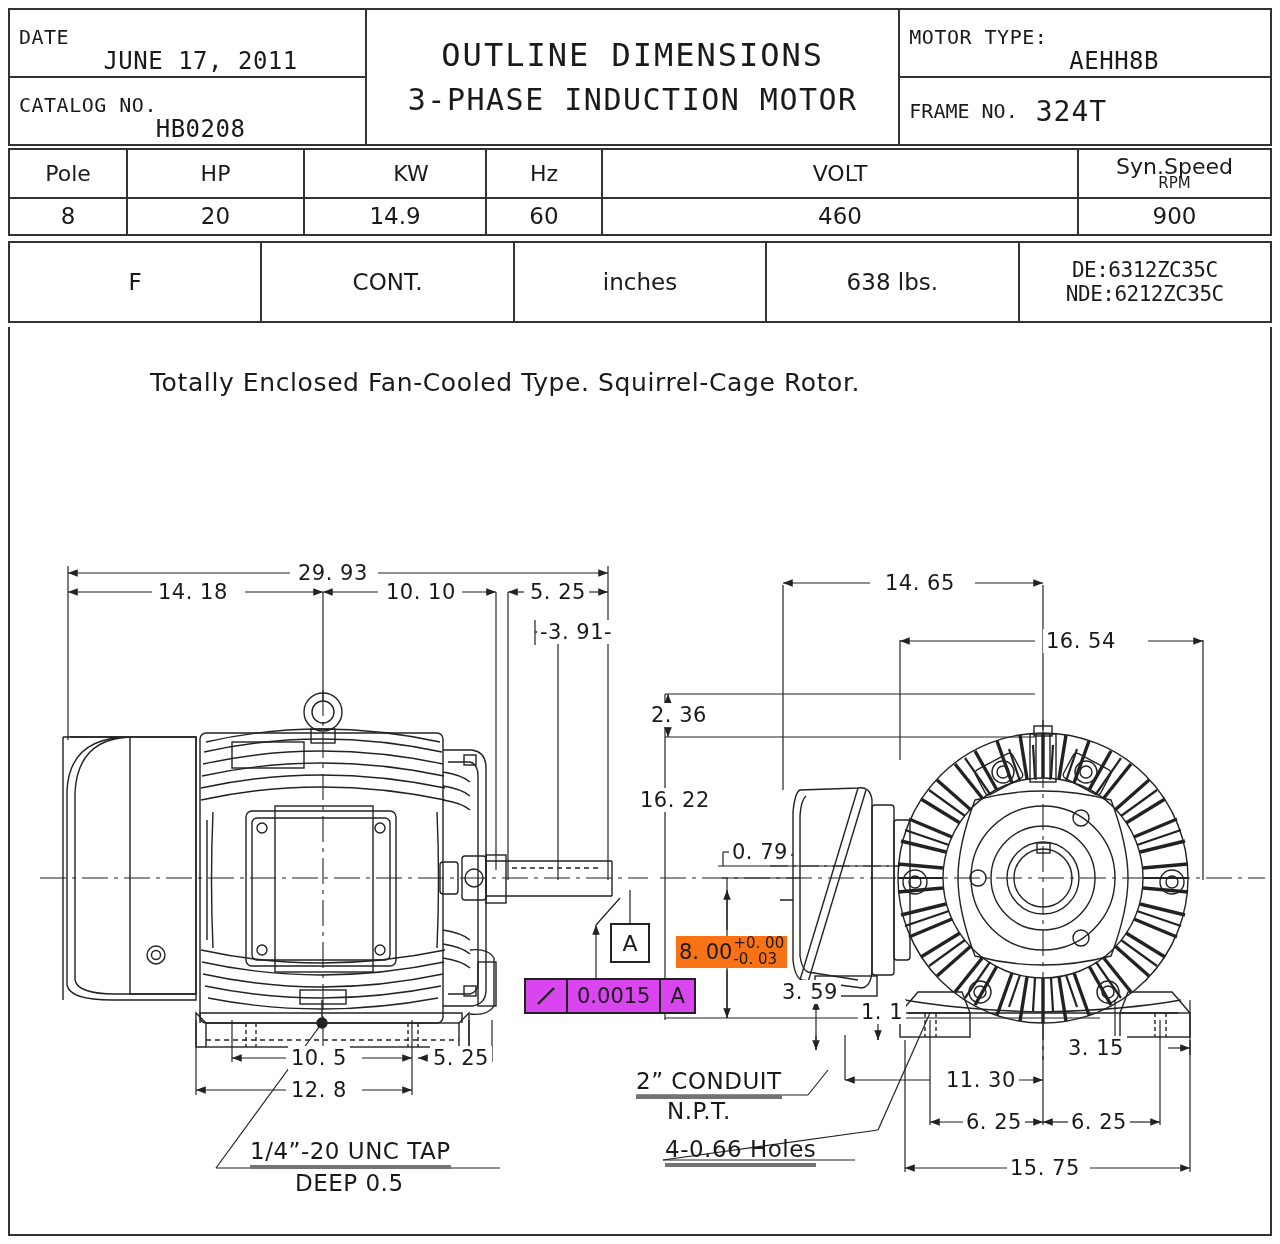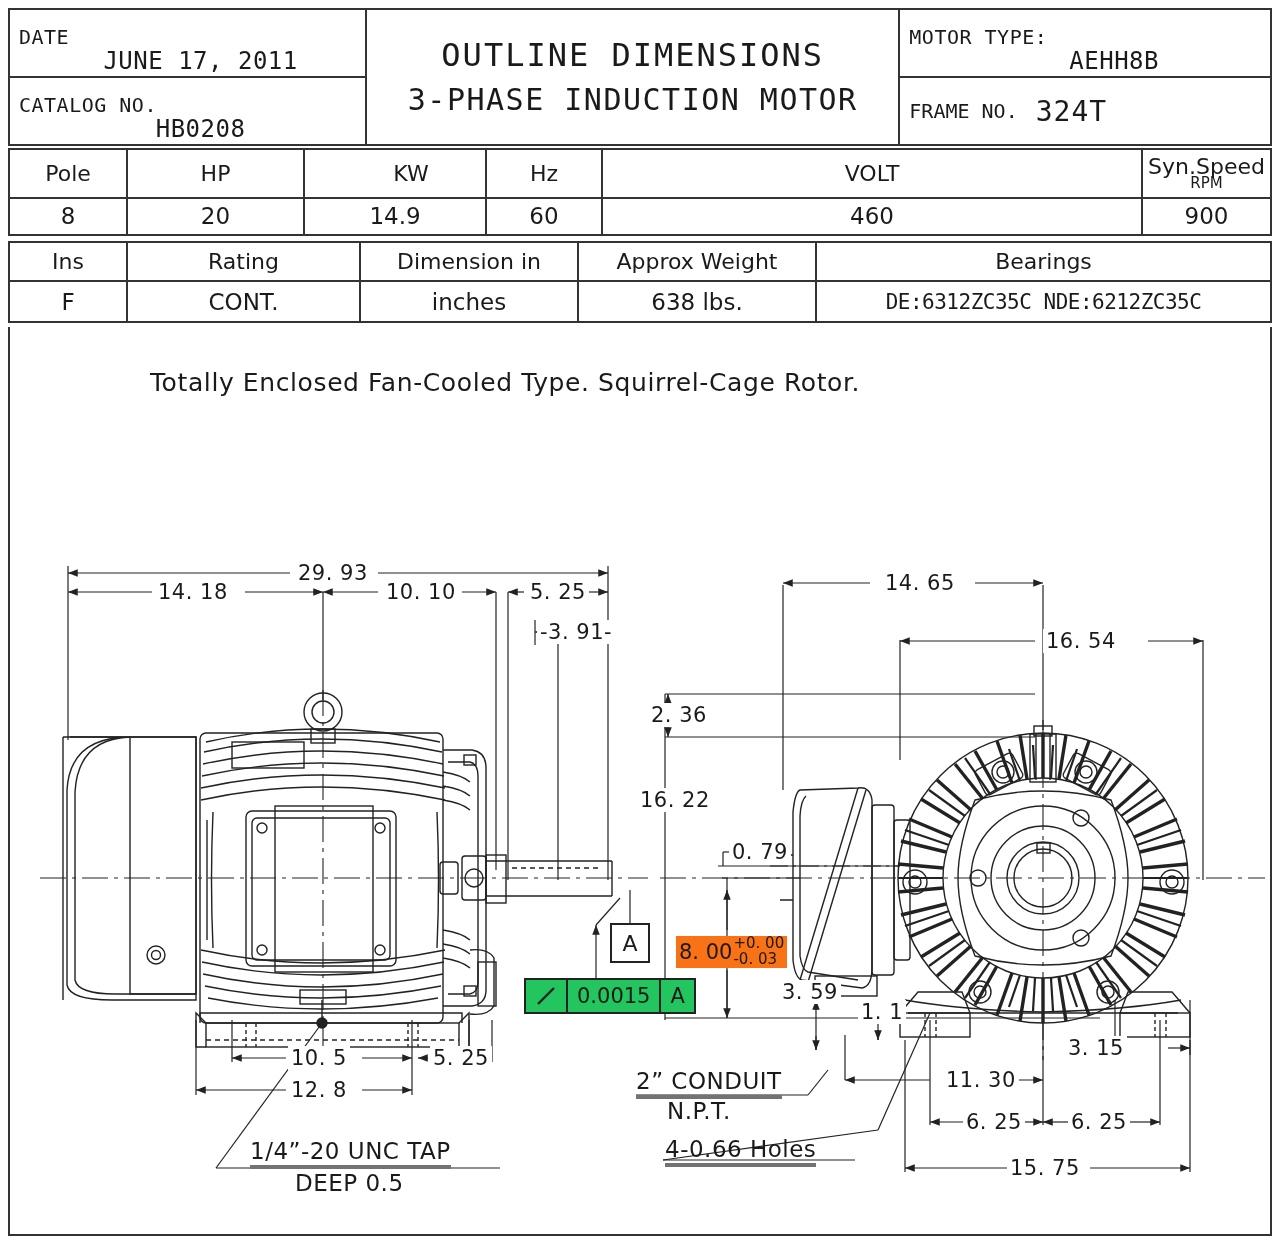--- a/index.html
+++ b/index.html
@@ -109,21 +109,21 @@
     font-family:"DejaVu Sans", sans-serif;
     font-size:21px; background:#f97316; padding:0 3px;
     display:flex; align-items:center; white-space:nowrap;
   }
   .tolstack .frac { display:inline-flex; flex-direction:column; font-size:15px; line-height:1.05; margin-left:1px;}
 
   
   .fcf {
     position:absolute;
     display:flex; align-items:stretch;
-    border:2px solid #222; background:#22c55e;
+    border:2px solid #222; background:#d946ef;
     height:36px;
     font-family:"DejaVu Sans", sans-serif; font-size:21px;
   }
   .fcf > div { display:flex; align-items:center; justify-content:center; padding:0 9px; }
   .fcf > div + div { border-left:2px solid #222; }
   .datum-box {
     position:absolute; width:40px; height:40px;
     border:2px solid #222; background:#fff;
     display:flex; align-items:center; justify-content:center;
     font-family:"DejaVu Sans", sans-serif; font-size:22px;
@@ -177,21 +177,21 @@
   </div>
 
   <div id="spec1">
     <table class="tb">
       <tbody>
           <tr>
         <td class="spec-h" style="width:118px;">Pole</td>
         <td class="spec-h" style="width:177px;">HP</td>
         <td class="spec-h" style="width:182px;padding-left:32px;">KW</td>
         <td class="spec-h" style="width:116px;">Hz</td>
-        <td class="spec-h" style="width:540px;">VOLT</td>
+        <td class="spec-h" style="width:476px;">VOLT</td>
         <td class="spec-h">
           <div class="synspeed">
             <span>Syn.Speed</span>
             <span class="sm">RPM</span>
           </div>
         </td>
       </tr>
       <tr>
         <td class="spec-v">8</td>
         <td class="spec-v">20</td>
@@ -200,27 +200,20 @@
         <td class="spec-v">460</td>
         <td class="spec-v">900</td>
       </tr>
     </tbody>
       </table>
   </div>
 
   <div id="spec2">
     <table class="tb">
       <tbody>
-          <tr>
-        <td class="spec-h" style="width:118px;">Ins</td>
-        <td class="spec-h" style="width:233px;">Rating</td>
-        <td class="spec-h" style="width:218px;">Dimension in</td>
-        <td class="spec-h" style="width:238px;">Approx Weight</td>
-        <td class="spec-h">Bearings</td>
-      </tr>
       <tr>
         <td class="spec-v">F</td>
         <td class="spec-v">CONT.</td>
         <td class="spec-v">inches</td>
         <td class="spec-v">638 lbs.</td>
         <td class="bearval">DE:6312ZC35C  NDE:6212ZC35C</td>
       </tr>
     </tbody>
       </table>
   </div>

